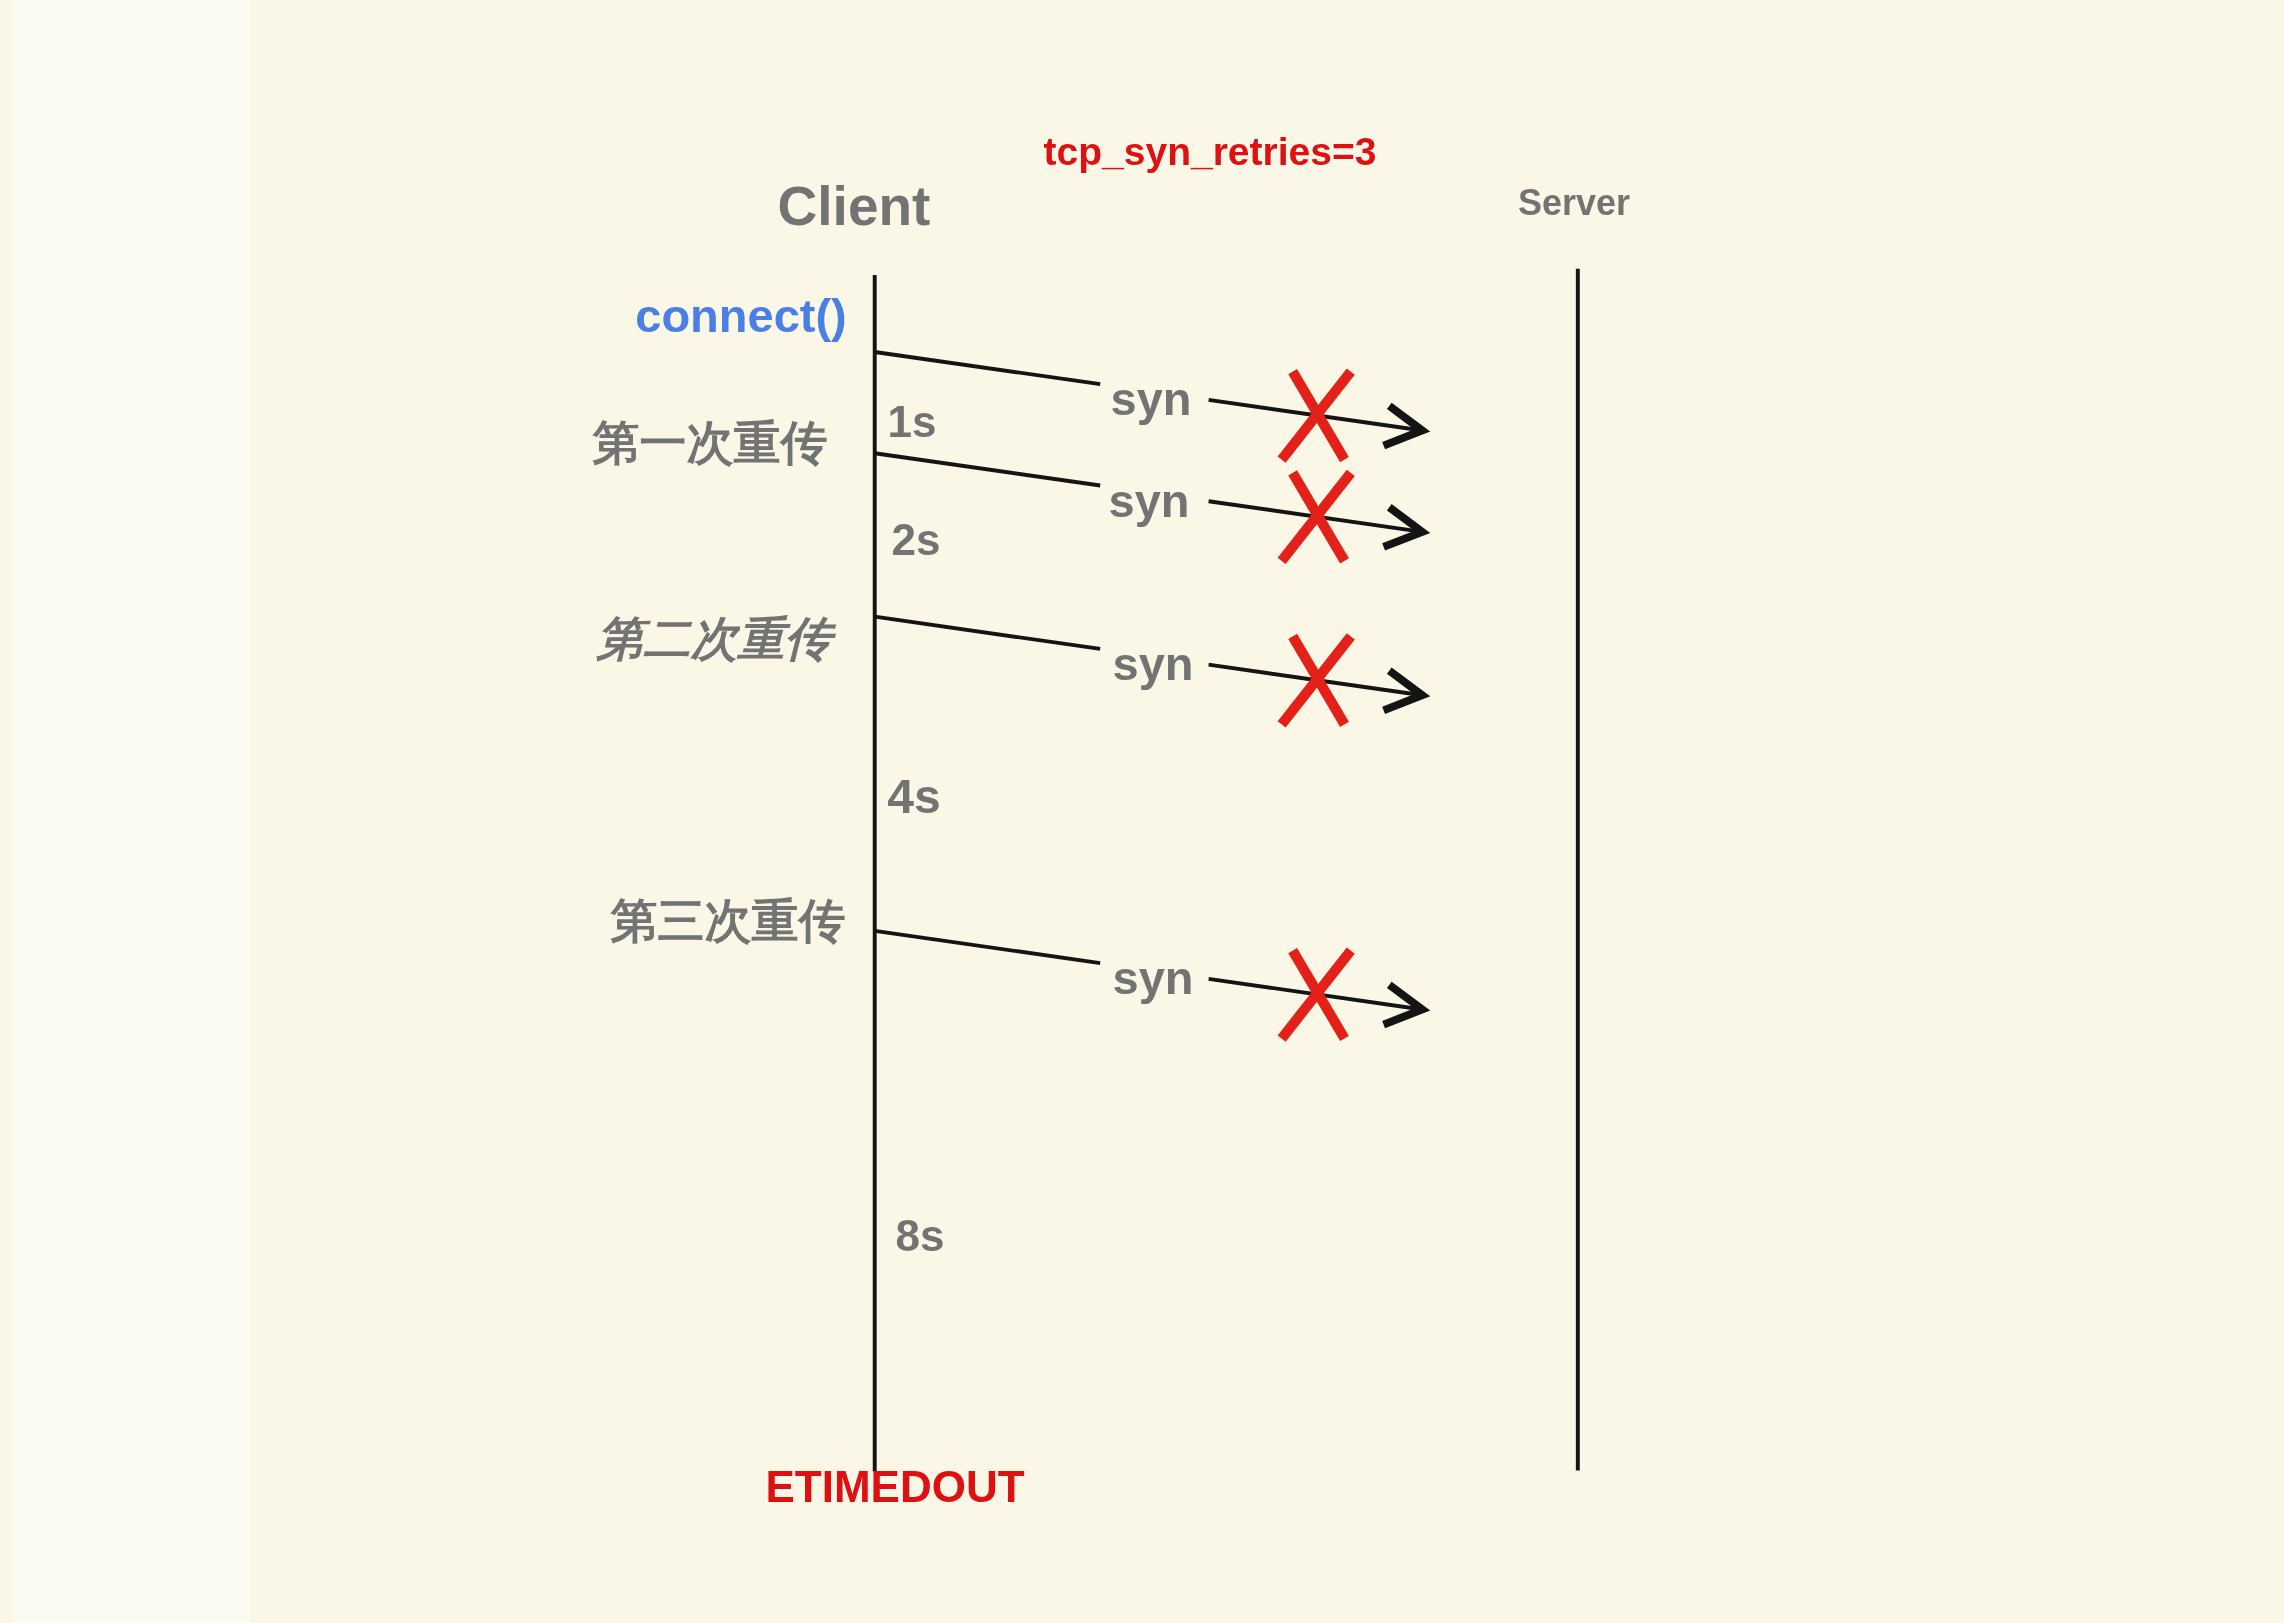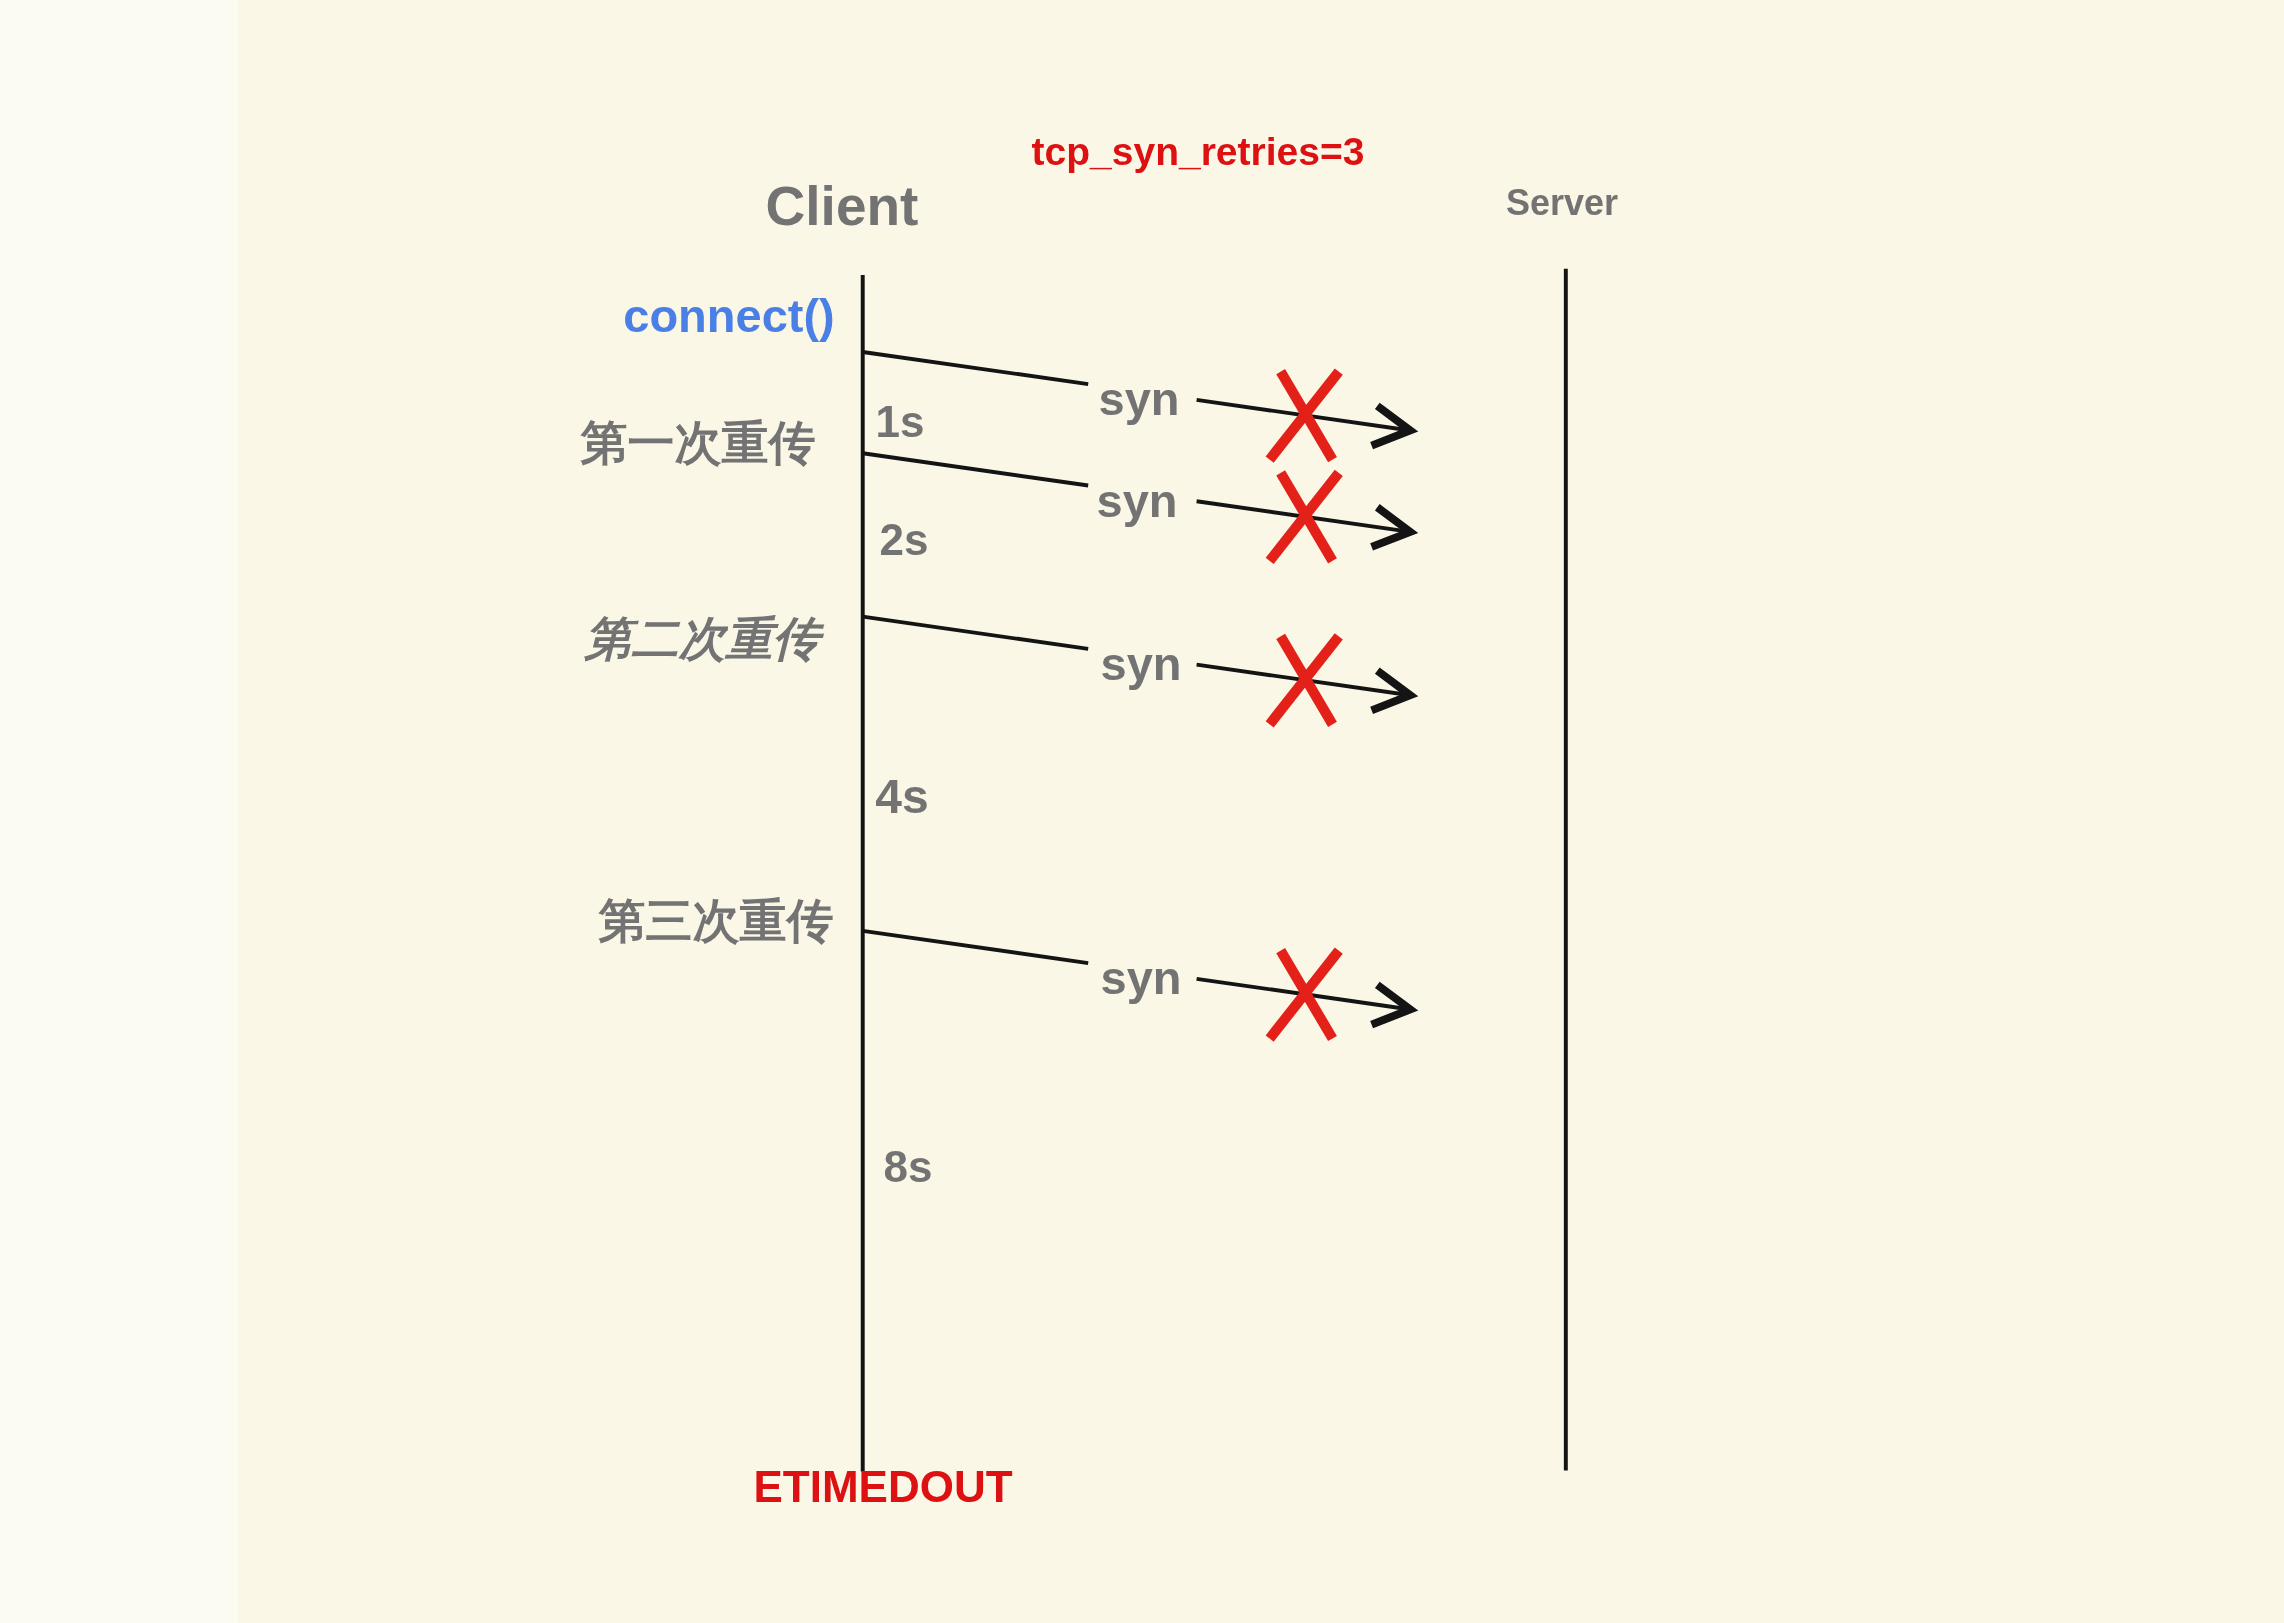--- a/index.html
+++ b/index.html
@@ -7,20 +7,21 @@
     padding: 0;
     background: #faf7e7;
     font-family: "Liberation Sans", "DejaVu Sans", sans-serif;
   }
   .canvas {
     position: relative;
     width: 2065px;
     height: 1623px;
     background: #faf7e7;
     overflow: hidden;
+    margin-left: 12px;
   }
   .left-strip {
     position: absolute;
     left: 0; top: 0;
     width: 238px; height: 1623px;
     background: #fcfbf1;
   }
   .layer {
     position: absolute;
     left: 0; top: 0;
@@ -97,21 +98,21 @@
 
   <div class="label blue" style="left:729px; top:315px; font-size:47px;">connect()</div>
 
   <div class="label" style="left:698px; top:442px; font-size:47px;">第一次重传</div>
   <div class="label" style="left:702px; top:638px; font-size:47px;font-style:italic;">第二次重传</div>
   <div class="label" style="left:716px; top:920px; font-size:47px;">第三次重传</div>
 
   <div class="label" style="left:900px; top:422px; font-size:44px;">1s</div>
   <div class="label" style="left:904px; top:540px; font-size:44px;">2s</div>
   <div class="label" style="left:902px; top:797px; font-size:48px;">4s</div>
-  <div class="label" style="left:908px; top:1167px; font-size:44px;">8s</div>
+  <div class="label" style="left:908px; top:1236px; font-size:44px;">8s</div>
 
   <div class="label" style="left:1139px; top:398px; font-size:47px;">syn</div>
   <div class="label" style="left:1137px; top:500px; font-size:47px;">syn</div>
   <div class="label" style="left:1141px; top:663px; font-size:47px;">syn</div>
   <div class="label" style="left:1141px; top:977px; font-size:47px;">syn</div>
 
   <div class="label red" style="left:883px; top:1487px; font-size:44px;">ETIMEDOUT</div>
 
 </div>
 

